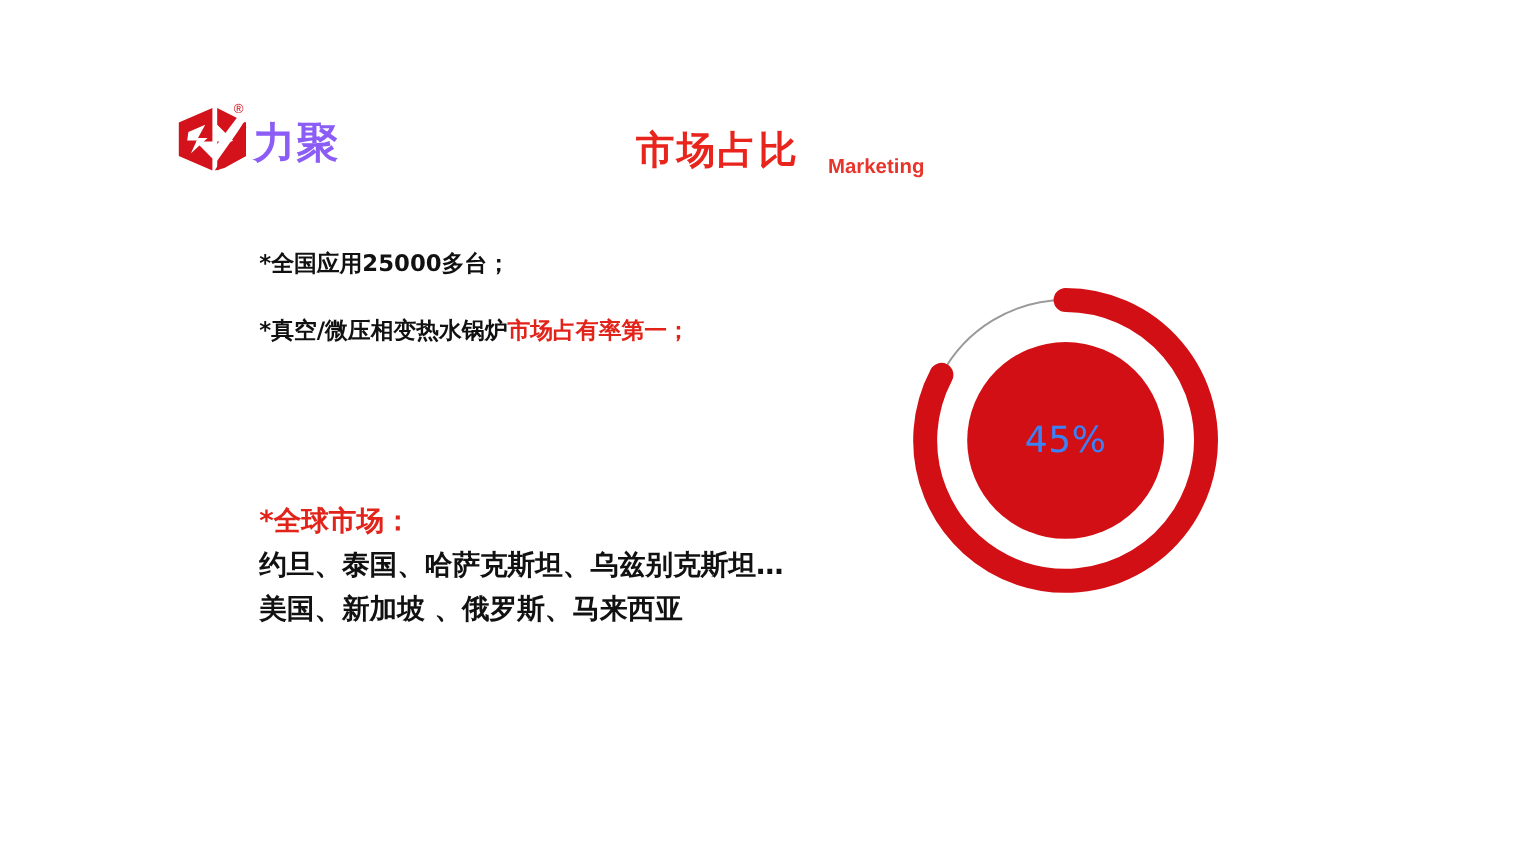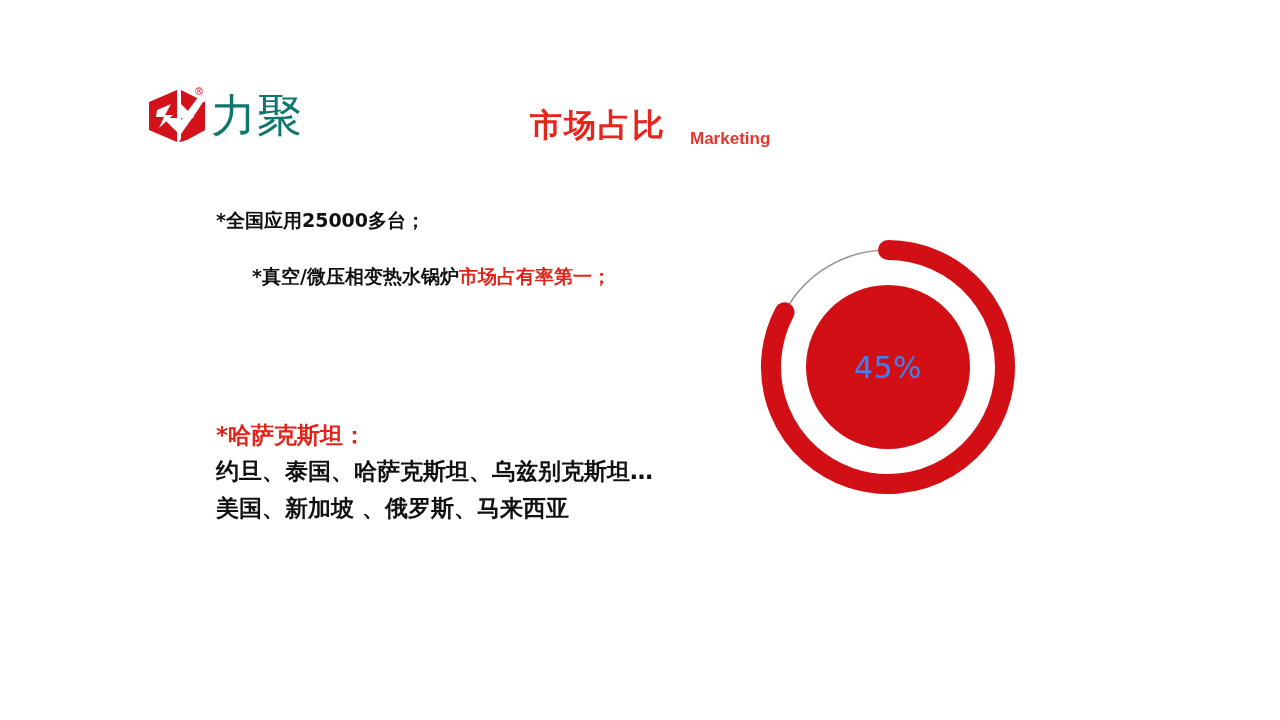--- a/index.html
+++ b/index.html
@@ -41,23 +41,23 @@
   .logo-reg {
     position: absolute;
     right: 6px;
     top: -2px;
     font-size: 11px;
     color: #D3121B;
     line-height: 1;
   }
   .logo-word {
     font-family: "DejaVu Sans", "Liberation Sans", sans-serif;
-    font-size: 45px;
-    font-weight: normal;
-    color: #0f766e;
+    font-size: 35px;
+    font-weight: bold;
+    color: #8b5cf6;
     letter-spacing: 1px;
     line-height: 1;
     margin-left: 2px;
     margin-bottom: 6px;
   }
 
   
   .title-block {
     position: absolute;
     left: 530px;
@@ -93,21 +93,21 @@
     width: 480px;
   }
   .bullet {
     font-family: "DejaVu Sans", "Liberation Sans", sans-serif;
     font-size: 19px;
     font-weight: bold;
     color: #111111;
     line-height: 1.45;
     letter-spacing: 0px;
   }
-  .bullet + .bullet { margin-top: 28px; margin-left: 36px; }
+  .bullet + .bullet { margin-top: 28px; }
   .bullet-2 {
     padding-left: 26px;
     text-indent: -26px;
   }
   .hl-red { color: #E2231A; }
 
   .body-bottom {
     position: absolute;
     left: 216px;
     top: 418px;
@@ -188,21 +188,21 @@
   <div class="body-top">
     <div class="bullet bullet-1">
       <span>*</span><span>全国应用25000多台；</span>
     </div>
     <div class="bullet bullet-2">
       <span>*</span><span>真空/微压相变热水锅炉</span><span class="hl-red">市场占有率第一；</span>
     </div>
   </div>
 
   <div class="body-bottom">
-    <div class="global-head">*哈萨克斯坦：</div>
+    <div class="global-head">*全球市场：</div>
     <div class="global-line">约旦、泰国、哈萨克斯坦、乌兹别克斯坦…</div>
     <div class="global-line">美国、新加坡 、俄罗斯、马来西亚</div>
   </div>
 
   <div class="chart-wrap">
     <svg width="266" height="266" viewBox="0 0 266 266" aria-hidden="true">
 
       <path d="M 133 16
                A 117 117 0 0 0 29.5 78.4" fill="none" stroke="#9A9A9A" stroke-width="1.6" stroke-linecap="round"></path>
 

